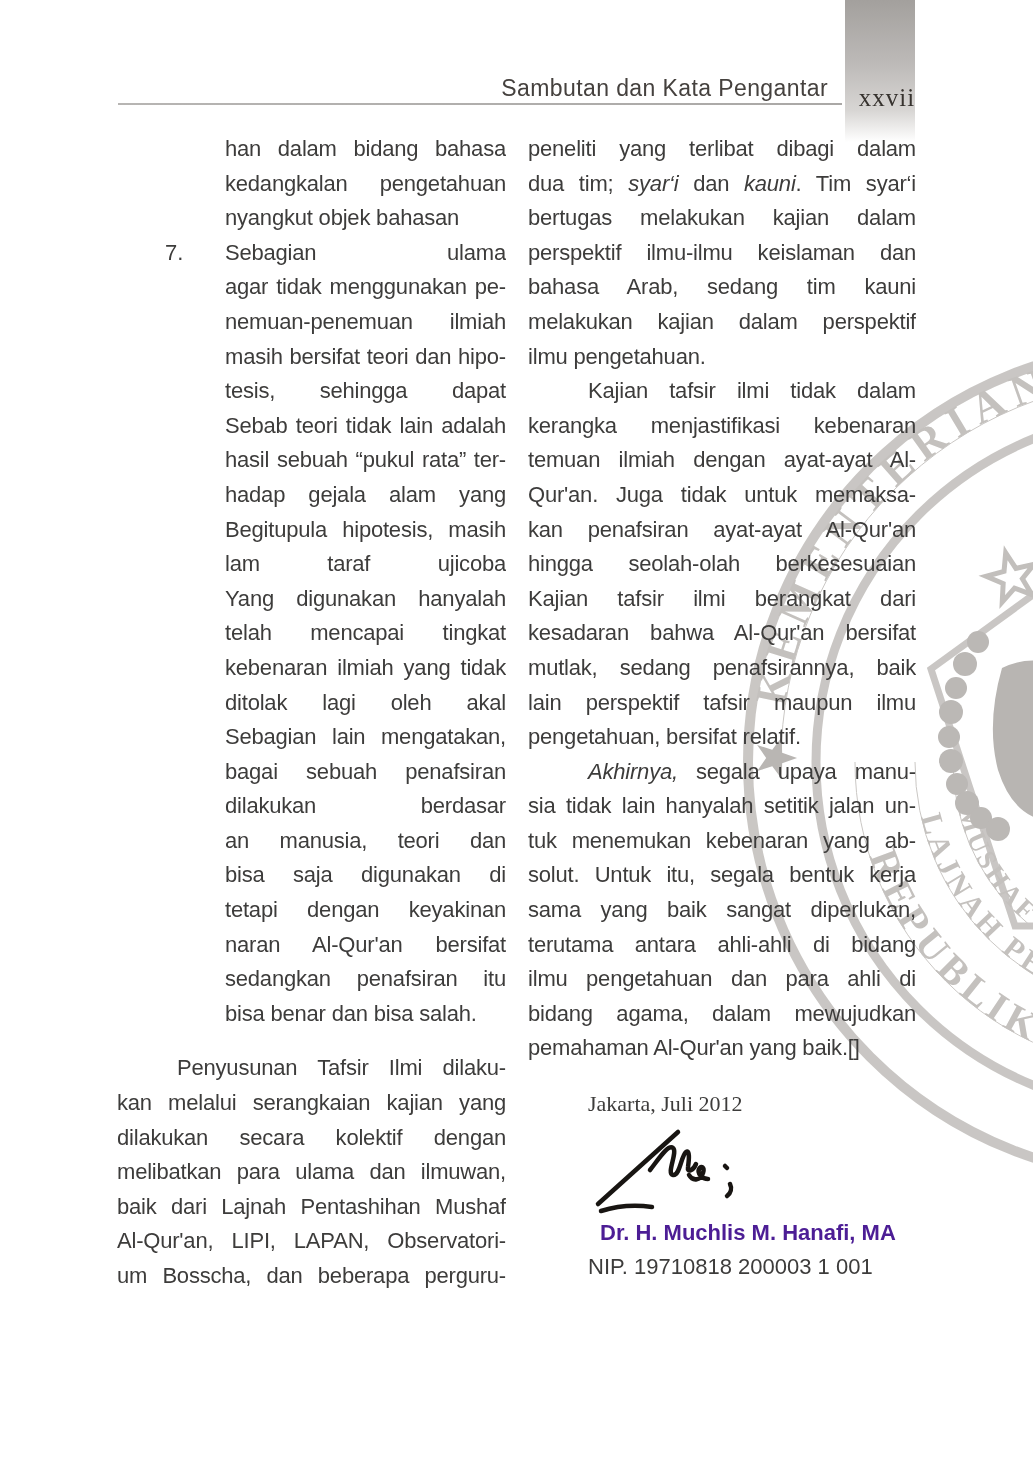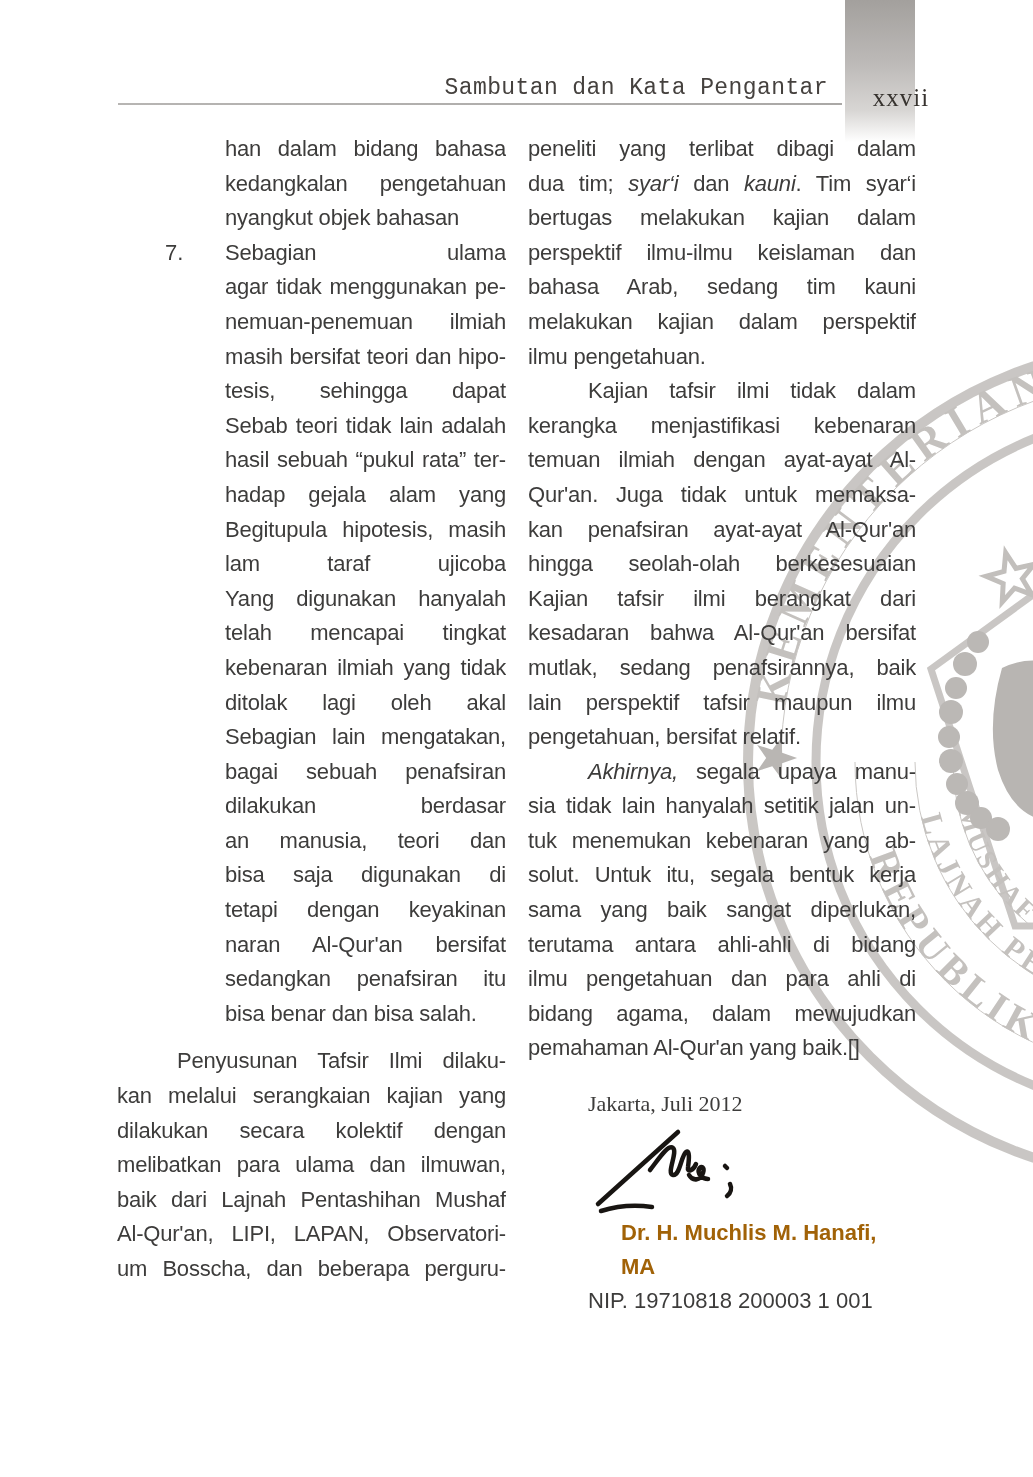--- a/index.html
+++ b/index.html
@@ -5,47 +5,47 @@
   html,body{margin:0;padding:0;}
   body{width:1033px;height:1477px;position:relative;overflow:hidden;
        background:#ffffff;font-family:"Liberation Sans",sans-serif;color:#3d3c3b;}
   .page{position:absolute;inset:0;}
 
   
   .seal{position:absolute;left:0;top:0;pointer-events:none;}
 
   
   .header-title{position:absolute;top:75px;right:205px;
-      font-family:Liberation Mono, monospace;font-size:23px;color:#45413e;letter-spacing:.4px;}
+      font-family:Liberation Sans, sans-serif;font-size:23px;color:#45413e;letter-spacing:.4px;}
   .header-rule{position:absolute;top:103px;left:118px;width:724px;height:2px;
       background:linear-gradient(90deg,#b7b5b3,#aaa8a6);}
   .page-tab{position:absolute;top:0;left:845px;width:70px;height:142px;
       background:linear-gradient(180deg,#a3a09d 0%,#bdbab8 45%,#d8d6d4 78%,rgba(240,238,236,0) 100%);}
   .page-number{position:absolute;top:84px;left:845px;width:84px;text-align:center;
-      font-family:"Liberation Serif",serif;font-size:25px;color:#37332f;letter-spacing:1px;margin-left:14px;}
+      font-family:"Liberation Serif",serif;font-size:25px;color:#37332f;letter-spacing:1px;}
 
   
   .col{position:absolute;top:132px;font-size:22px;line-height:34.6px;}
   .col-left{left:117px;width:389px;}
   .col-right{left:528px;width:388px;}
   .block{position:relative;}
-  .block.gap{margin-top:13px;}
+  .block.gap{margin-top:20px;}
   .block.list-item,.block.list-continuation{padding-left:60px;margin-left:48px;}
   .num{position:absolute;left:0;top:0;line-height:34.6px;}
   .line{height:34.6px;overflow:hidden;text-align:justify;letter-spacing:-0.2px;}
   .line::after{content:"";display:inline-block;width:100%;height:0;}
   .line.last{text-align:left;}
   .line.last::after{content:none;}
   .line.first{text-indent:60px;}
   .it{font-style:italic;}
 
   
   .date{margin:22px 0 0 60px;line-height:32px;font-family:Liberation Serif, serif;}
   .sig-svg{display:block;margin:4px 0 0 62px;}
-  .name{margin-left:93px;line-height:34px;font-weight:bold;color:#a16207;}
+  .name{margin-left:72px;line-height:34px;font-weight:bold;color:#4c1d95;}
   .nip{margin-left:60px;line-height:34px;}
 </style>
 </head>
 <body>
 
 <div class="page">
 
   <svg class="seal" width="1033" height="1477" viewBox="0 0 1033 1477" aria-hidden="true">
     <g fill="none" stroke="#c7c4c1" opacity="0.95">
       <circle cx="1165" cy="762" r="417" stroke-width="10"></circle>

